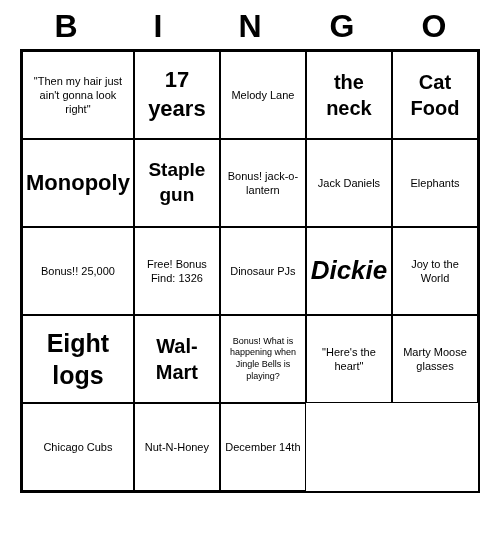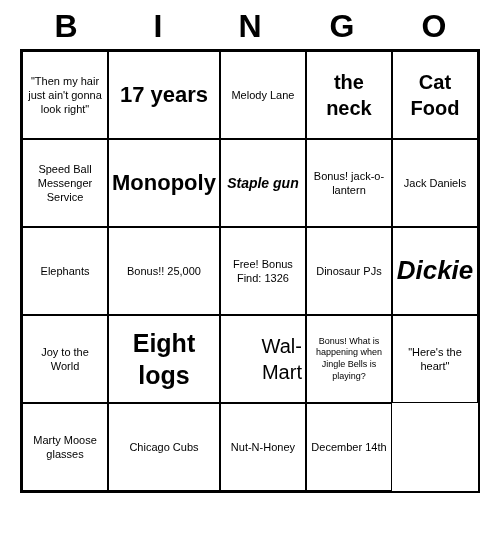--- a/index.html
+++ b/index.html
@@ -56,35 +56,34 @@
   <div class="bingo-header-letter">G</div>
   <div class="bingo-header-letter">O</div>
 </div>
 
 <div class="bingo-grid" id="grid">
     <div class="bingo-cell">"Then my hair just ain't gonna look right"</div>
     <div class="bingo-cell" style="font-size: 22px; font-weight: bold; text-align: center;">17 years</div>
     <div class="bingo-cell">Melody Lane</div>
     <div class="bingo-cell" style="font-size: 20px; font-weight: bold;">the neck</div>
     <div class="bingo-cell" style="font-size: 20px; font-weight: bold;">Cat Food</div>
-    <div class="bingo-cell">Speed Ball Messenger Service</div>
     <div class="bingo-cell" style="font-size: 22px; font-weight: bold; text-align: right;">Monopoly</div>
-    <div class="bingo-cell" style="font-size: 14px; font-weight: bold; font-style: italic;">Staple gun</div>
+    <div class="bingo-cell" style="font-size: 19px; font-weight: bold;">Staple gun</div>
     <div class="bingo-cell">Bonus!
 jack-o-lantern</div>
     <div class="bingo-cell">Jack Daniels</div>
     <div class="bingo-cell">Elephants</div>
     <div class="bingo-cell">Bonus!!
 25,000</div>
     <div class="bingo-cell" style="font-size: 11px;">Free!
 Bonus Find: 1326</div>
     <div class="bingo-cell">Dinosaur PJs</div>
     <div class="bingo-cell" style="font-size: 26px; font-weight: bold; font-style: italic;">Dickie</div>
     <div class="bingo-cell">Joy to the World</div>
     <div class="bingo-cell" style="font-size: 25px; font-weight: bold;">Eight logs</div>
-    <div class="bingo-cell" style="font-size: 20px; font-weight: normal; text-align: right;">Wal-Mart</div>
+    <div class="bingo-cell" style="font-size: 20px; font-weight: bold;">Wal-Mart</div>
     <div class="bingo-cell" style="font-size: 9px; text-align: center;">Bonus! What is happening when Jingle Bells is playing?</div>
     <div class="bingo-cell">"Here's the heart"</div>
     <div class="bingo-cell">Marty Moose glasses</div>
     <div class="bingo-cell">Chicago Cubs</div>
     <div class="bingo-cell">Nut-N-Honey</div>
     <div class="bingo-cell">December 14th</div>
   </div>
 
 </body></html>

